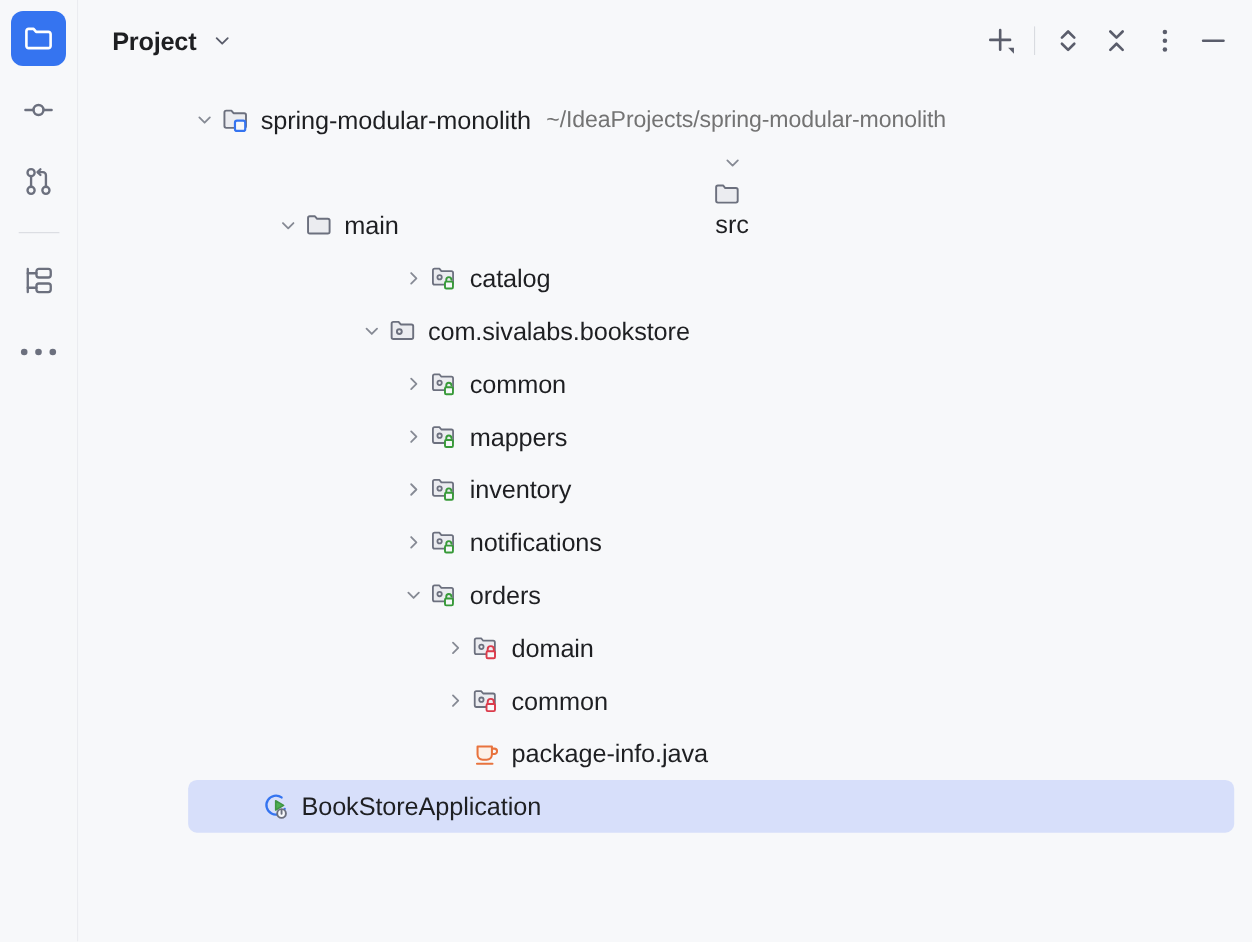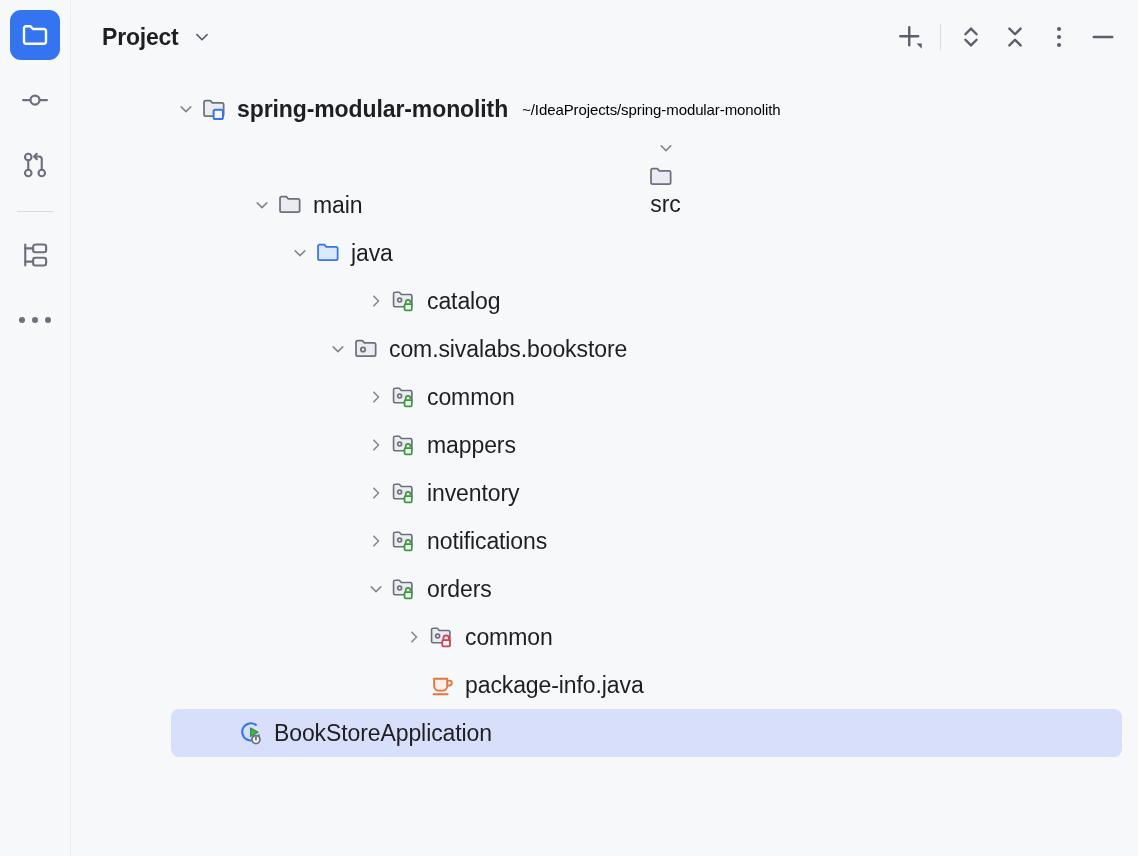--- a/index.html
+++ b/index.html
@@ -115,24 +115,24 @@
     width: 28px; height: 48px;
     display: flex; align-items: center; justify-content: flex-start;
     flex: 0 0 28px;
     margin-right: 8px;
   }
   .label {
     font-size: 23px;
     color: #1E1F22;
     letter-spacing: -0.1px;
   }
-  .label.bold { font-weight: bold; }
+  .label.bold { font-weight: normal; }
   .hint {
-    font-size: 15px;
-    color: #000000;
+    font-size: 21px;
+    color: #737373;
     margin-left: 14px;
     letter-spacing: -0.1px;
   }
 
   
   .ind0 { padding-left: 0px; }
   .ind1 { padding-left: 38px; flex-direction: column; }
   .ind2 { padding-left: 76px; }
   .ind3 { padding-left: 114px; }
   .ind4 { padding-left: 152px; }
@@ -279,33 +279,20 @@
       <path d="M6.8 9.6 12 14.8l5.2-5.2" stroke="#868A94" stroke-width="1.8" stroke-linecap="round" stroke-linejoin="round"></path>
             </svg>
           </span>
           <span class="nicon">
             <svg width="28" height="28" viewBox="0 0 24 24" fill="none">
         <path d="M2.6 6.2a1.4 1.4 0 0 1 1.4-1.4h4l1.7 2h8.3a1.4 1.4 0 0 1 1.4 1.4v8.6a1.4 1.4 0 0 1-1.4 1.4H4a1.4 1.4 0 0 1-1.4-1.4V6.2Z" fill="#EBECF0" stroke="#6C707E" stroke-width="1.5" stroke-linejoin="round"></path>
       </svg>
           </span>
           <span class="label">main</span>
         </div>
-        <div class="row ind3">
-          <span class="arrow">
-            <svg width="22" height="22" viewBox="0 0 24 24" fill="none">
-      <path d="M6.8 9.6 12 14.8l5.2-5.2" stroke="#868A94" stroke-width="1.8" stroke-linecap="round" stroke-linejoin="round"></path>
-            </svg>
-          </span>
-          <span class="nicon">
-            <svg width="28" height="28" viewBox="0 0 24 24" fill="none">
-        <path d="M2.6 6.2a1.4 1.4 0 0 1 1.4-1.4h4l1.7 2h8.3a1.4 1.4 0 0 1 1.4 1.4v8.6a1.4 1.4 0 0 1-1.4 1.4H4a1.4 1.4 0 0 1-1.4-1.4V6.2Z" fill="#DCE9FB" stroke="#3574F0" stroke-width="1.5" stroke-linejoin="round"></path>
-      </svg>
-          </span>
-          <span class="label">java</span>
-        </div>
         <div class="row ind5">
           <span class="arrow">
             <svg width="22" height="22" viewBox="0 0 24 24" fill="none">
       <path d="M9.6 6.8 14.8 12l-5.2 5.2" stroke="#868A94" stroke-width="1.8" stroke-linecap="round" stroke-linejoin="round"></path>
             </svg>
           </span>
           <span class="nicon">
             <svg width="28" height="28" viewBox="0 0 24 24" fill="none">
         <path d="M2.2 5.8a1.3 1.3 0 0 1 1.3-1.3h3.7l1.6 1.9h7.8a1.3 1.3 0 0 1 1.3 1.3v7.9a1.3 1.3 0 0 1-1.3 1.3H3.5a1.3 1.3 0 0 1-1.3-1.3V5.8Z" fill="#EBECF0" stroke="#6C707E" stroke-width="1.4" stroke-linejoin="round"></path>
         <circle cx="7.4" cy="11.2" r="1.7" stroke="#6C707E" stroke-width="1.4"></circle>
@@ -401,20 +388,36 @@
           </span>
           <span class="nicon">
             <svg width="28" height="28" viewBox="0 0 24 24" fill="none">
         <path d="M2.2 5.8a1.3 1.3 0 0 1 1.3-1.3h3.7l1.6 1.9h7.8a1.3 1.3 0 0 1 1.3 1.3v7.9a1.3 1.3 0 0 1-1.3 1.3H3.5a1.3 1.3 0 0 1-1.3-1.3V5.8Z" fill="#EBECF0" stroke="#6C707E" stroke-width="1.4" stroke-linejoin="round"></path>
         <circle cx="7.4" cy="11.2" r="1.7" stroke="#6C707E" stroke-width="1.4"></circle>
         <path d="M12.6 14.6v-1.5a2 2 0 0 1 4 0" stroke="#389A39" stroke-width="1.5" stroke-linecap="round"></path>
         <rect x="11.6" y="14.6" width="6.2" height="5.4" rx="1" fill="#F7F8FA" stroke="#389A39" stroke-width="1.5"></rect>
       </svg>
           </span>
           <span class="label">orders</span>
+        </div>
+        <div class="row ind6">
+          <span class="arrow">
+            <svg width="22" height="22" viewBox="0 0 24 24" fill="none">
+      <path d="M9.6 6.8 14.8 12l-5.2 5.2" stroke="#868A94" stroke-width="1.8" stroke-linecap="round" stroke-linejoin="round"></path>
+            </svg>
+          </span>
+          <span class="nicon">
+            <svg width="28" height="28" viewBox="0 0 24 24" fill="none">
+        <path d="M2.2 5.8a1.3 1.3 0 0 1 1.3-1.3h3.7l1.6 1.9h7.8a1.3 1.3 0 0 1 1.3 1.3v7.9a1.3 1.3 0 0 1-1.3 1.3H3.5a1.3 1.3 0 0 1-1.3-1.3V5.8Z" fill="#EBECF0" stroke="#6C707E" stroke-width="1.4" stroke-linejoin="round"></path>
+        <circle cx="7.4" cy="11.2" r="1.7" stroke="#6C707E" stroke-width="1.4"></circle>
+        <path d="M12.3 14.6v-1.6a2.4 2.4 0 0 1 4.8 0v1.6" stroke="#DB3B4B" stroke-width="1.5" stroke-linecap="round"></path>
+        <rect x="11.4" y="14.6" width="6.6" height="5.5" rx="1" fill="#F7F8FA" stroke="#DB3B4B" stroke-width="1.5"></rect>
+      </svg>
+          </span>
+          <span class="label">domain</span>
         </div>
         <div class="row ind6">
           <span class="arrow">
             <svg width="22" height="22" viewBox="0 0 24 24" fill="none">
       <path d="M9.6 6.8 14.8 12l-5.2 5.2" stroke="#868A94" stroke-width="1.8" stroke-linecap="round" stroke-linejoin="round"></path>
             </svg>
           </span>
           <span class="nicon">
             <svg width="28" height="28" viewBox="0 0 24 24" fill="none">
         <path d="M2.2 5.8a1.3 1.3 0 0 1 1.3-1.3h3.7l1.6 1.9h7.8a1.3 1.3 0 0 1 1.3 1.3v7.9a1.3 1.3 0 0 1-1.3 1.3H3.5a1.3 1.3 0 0 1-1.3-1.3V5.8Z" fill="#EBECF0" stroke="#6C707E" stroke-width="1.4" stroke-linejoin="round"></path>

